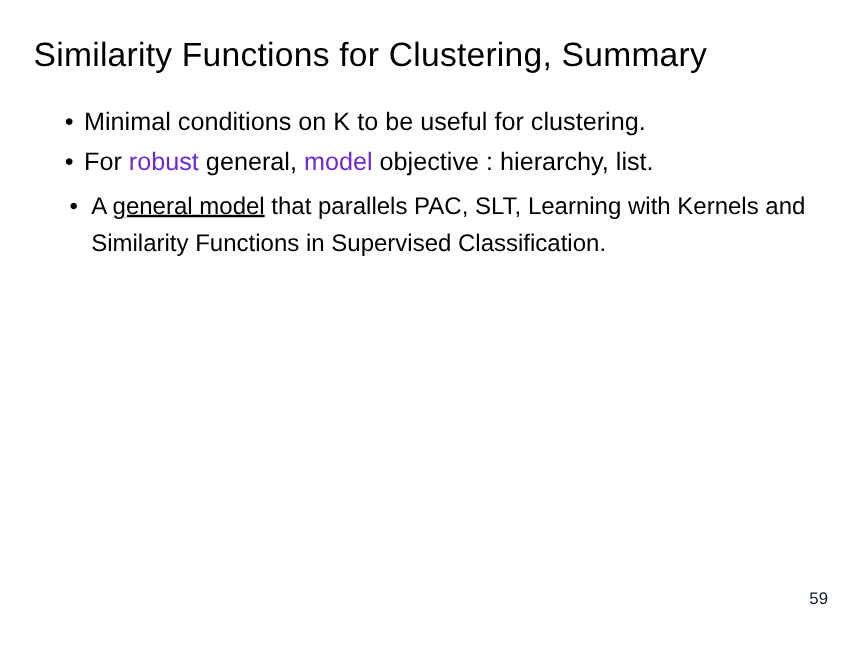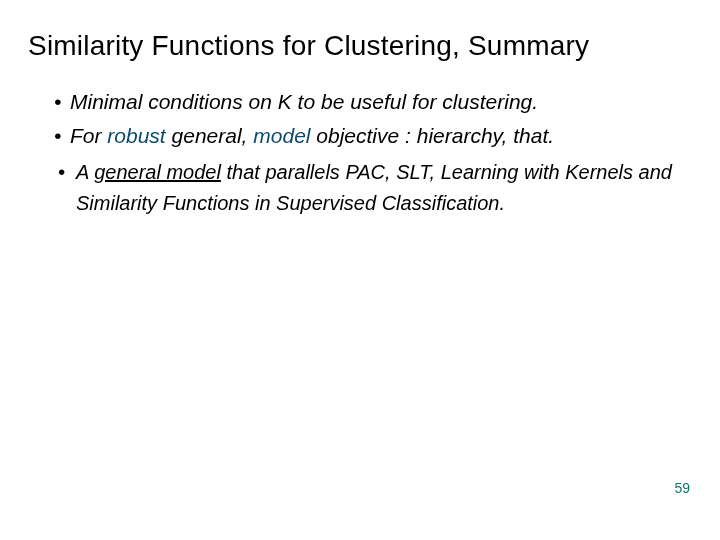--- a/index.html
+++ b/index.html
@@ -1,39 +1,39 @@
 <!DOCTYPE html>
 <html><head>
 <meta charset="utf-8">
 <style>
   * { margin: 0; padding: 0; box-sizing: border-box; }
   html, body { width: 720px; height: 540px; background: #fff; font-family: "Comic Sans MS", "Comic Sans", cursive, sans-serif; color: #000; }
   .slide { width: 716px; height: 540px; position: relative; padding: 30px 28px 0 28px; }
   .title { font-size: 28px; font-weight: normal; color: #000; margin-bottom: 26px; letter-spacing: 0.2px; }
   .bullets { list-style: none; padding-left: 26px; }
-  .bullets li { position: relative; font-size: 21px; line-height: 1.35; margin-bottom: 6px; padding-left: 16px; font-style: italic; }
+  .bullets li { position: relative; font-size: 21px; line-height: 1.35; margin-bottom: 6px; padding-left: 16px; }
   .bullets li::before { content: "•"; position: absolute; left: 0; top: 0; }
   .bullets.secondary { padding-left: 30px; }
   .bullets.secondary li { font-size: 20px; line-height: 1.55; padding-left: 18px; }
-  .red { color: #0c4a6e; }
+  .red { color: #6d28d9; }
   .underline { text-decoration: underline; }
-  .pagenum { position: absolute; right: 26px; bottom: 44px; font-family: Arial, sans-serif; font-size: 14px; color: #0f766e; }
+  .pagenum { position: absolute; right: 26px; bottom: 34px; font-family: Arial, sans-serif; font-size: 14px; color: #0f172a; }
 </style>
 </head>
 <body>
 
 <div class="slide">
   <h1 class="title">Similarity Functions for Clustering, Summary</h1>
 
   <ul class="bullets">
     <li>
       <span>Minimal conditions on K to be useful for clustering.</span>
     </li>
     <li>
-      <span>For </span><span class="red">robust</span><span> general, </span><span class="red">model</span><span> objective : hierarchy, that.</span>
+      <span>For </span><span class="red">robust</span><span> general, </span><span class="red">model</span><span> objective : hierarchy, list.</span>
     </li>
   </ul>
 
   <ul class="bullets secondary">
     <li>
       <span>A </span><span class="underline">general model</span><span> that parallels PAC, SLT, Learning with Kernels and Similarity Functions in Supervised Classification.</span>
     </li>
   </ul>
 
   <div class="pagenum">59</div>

